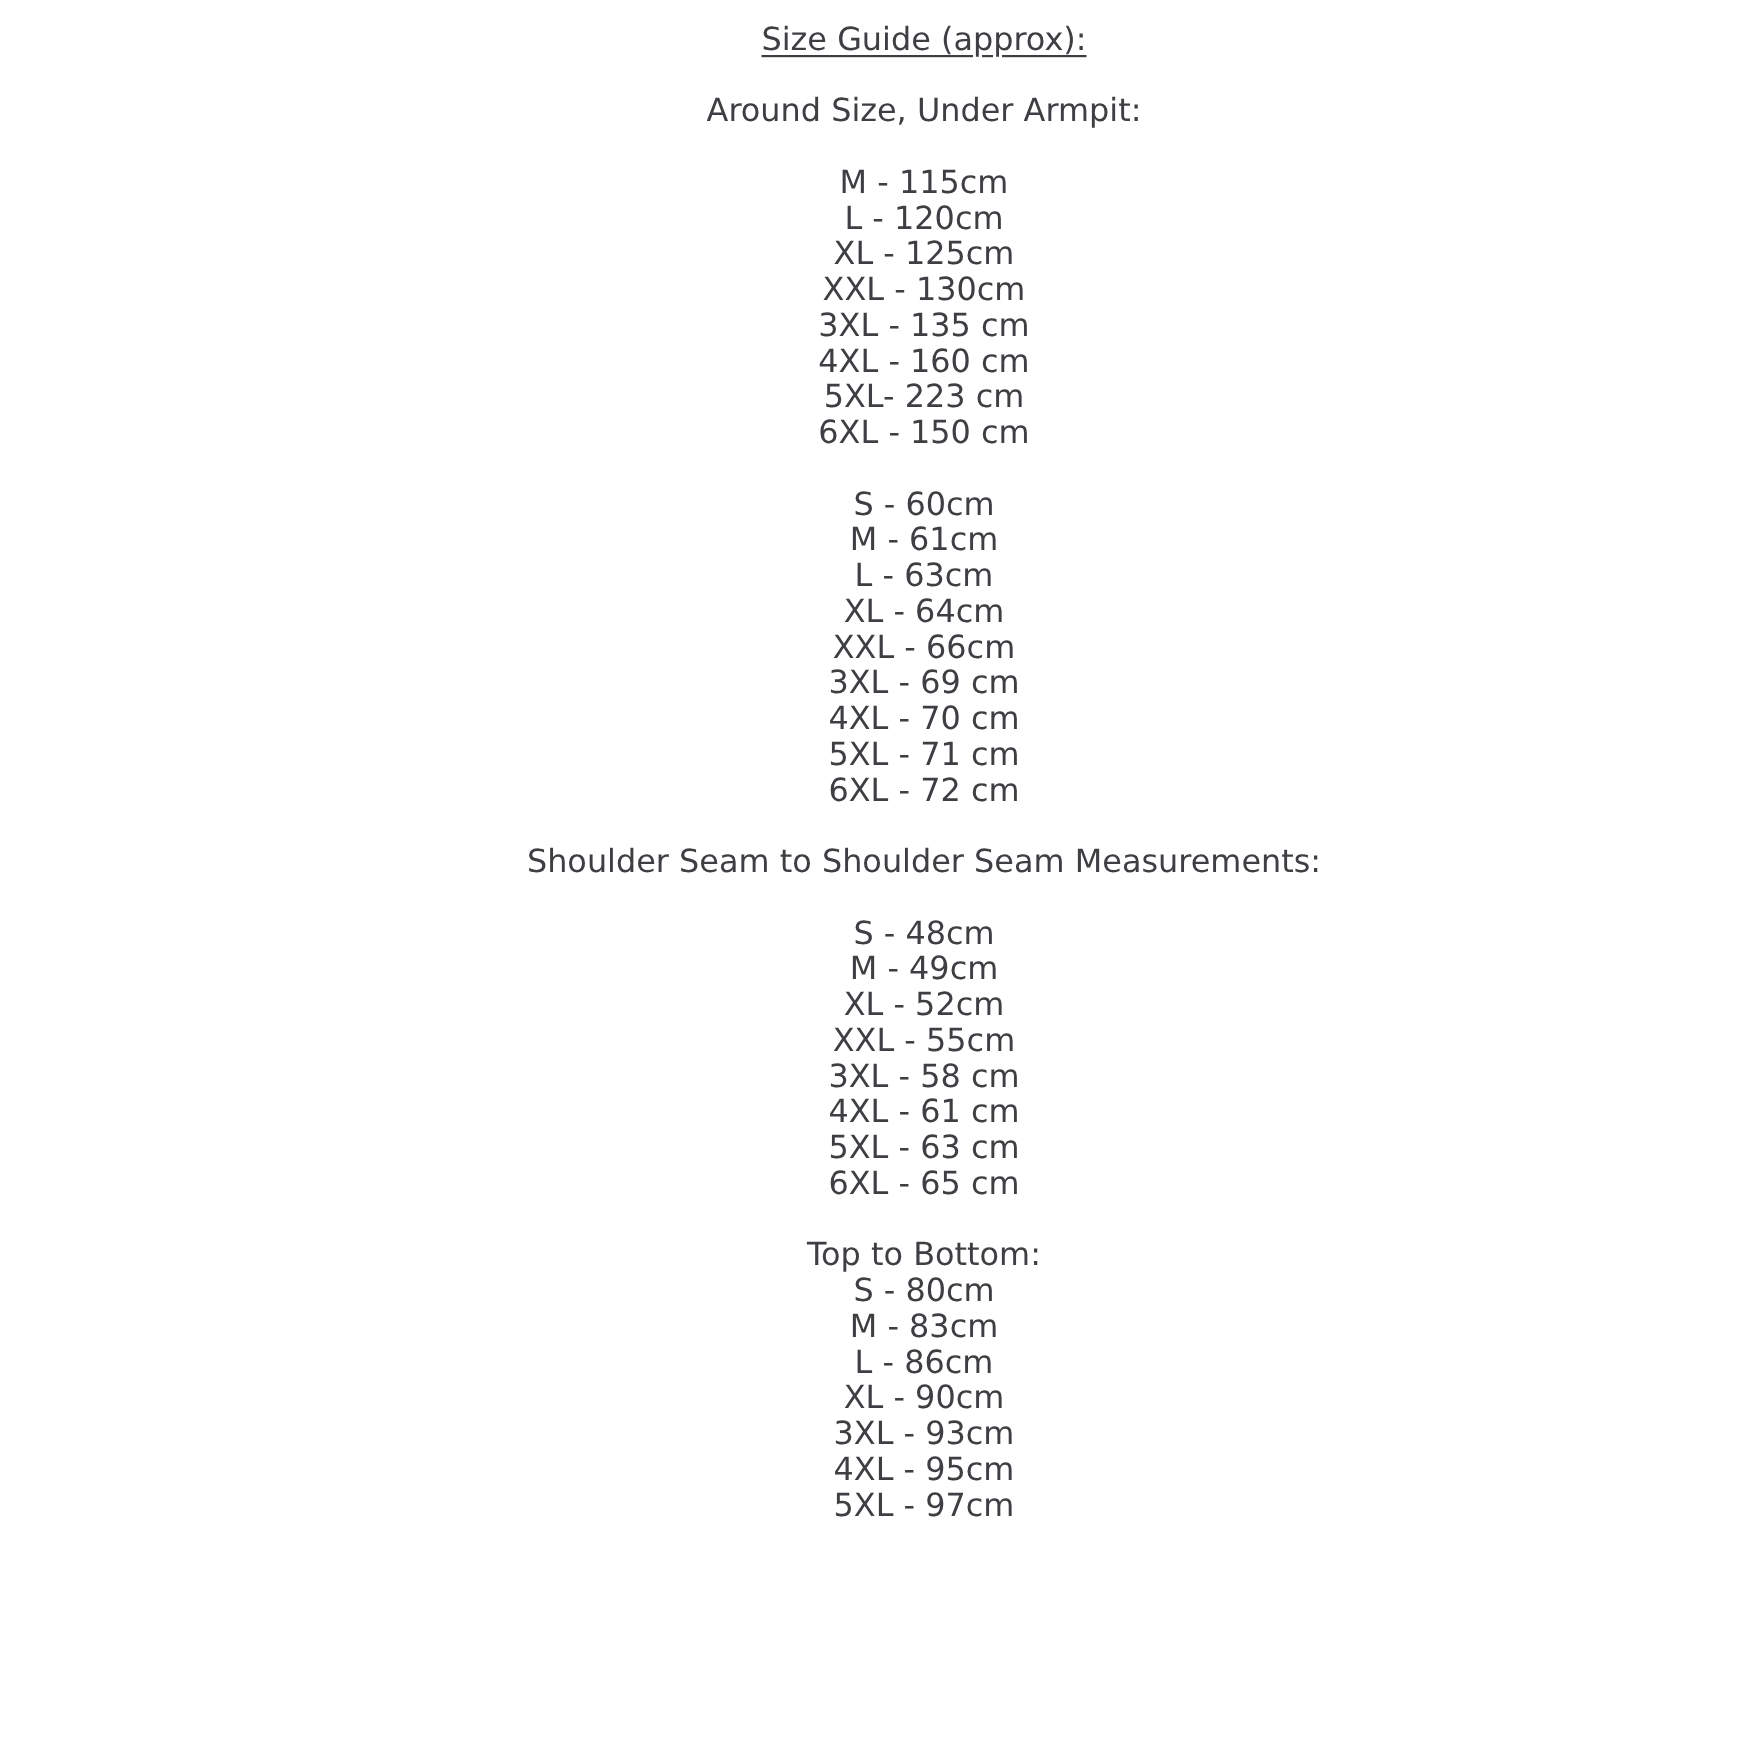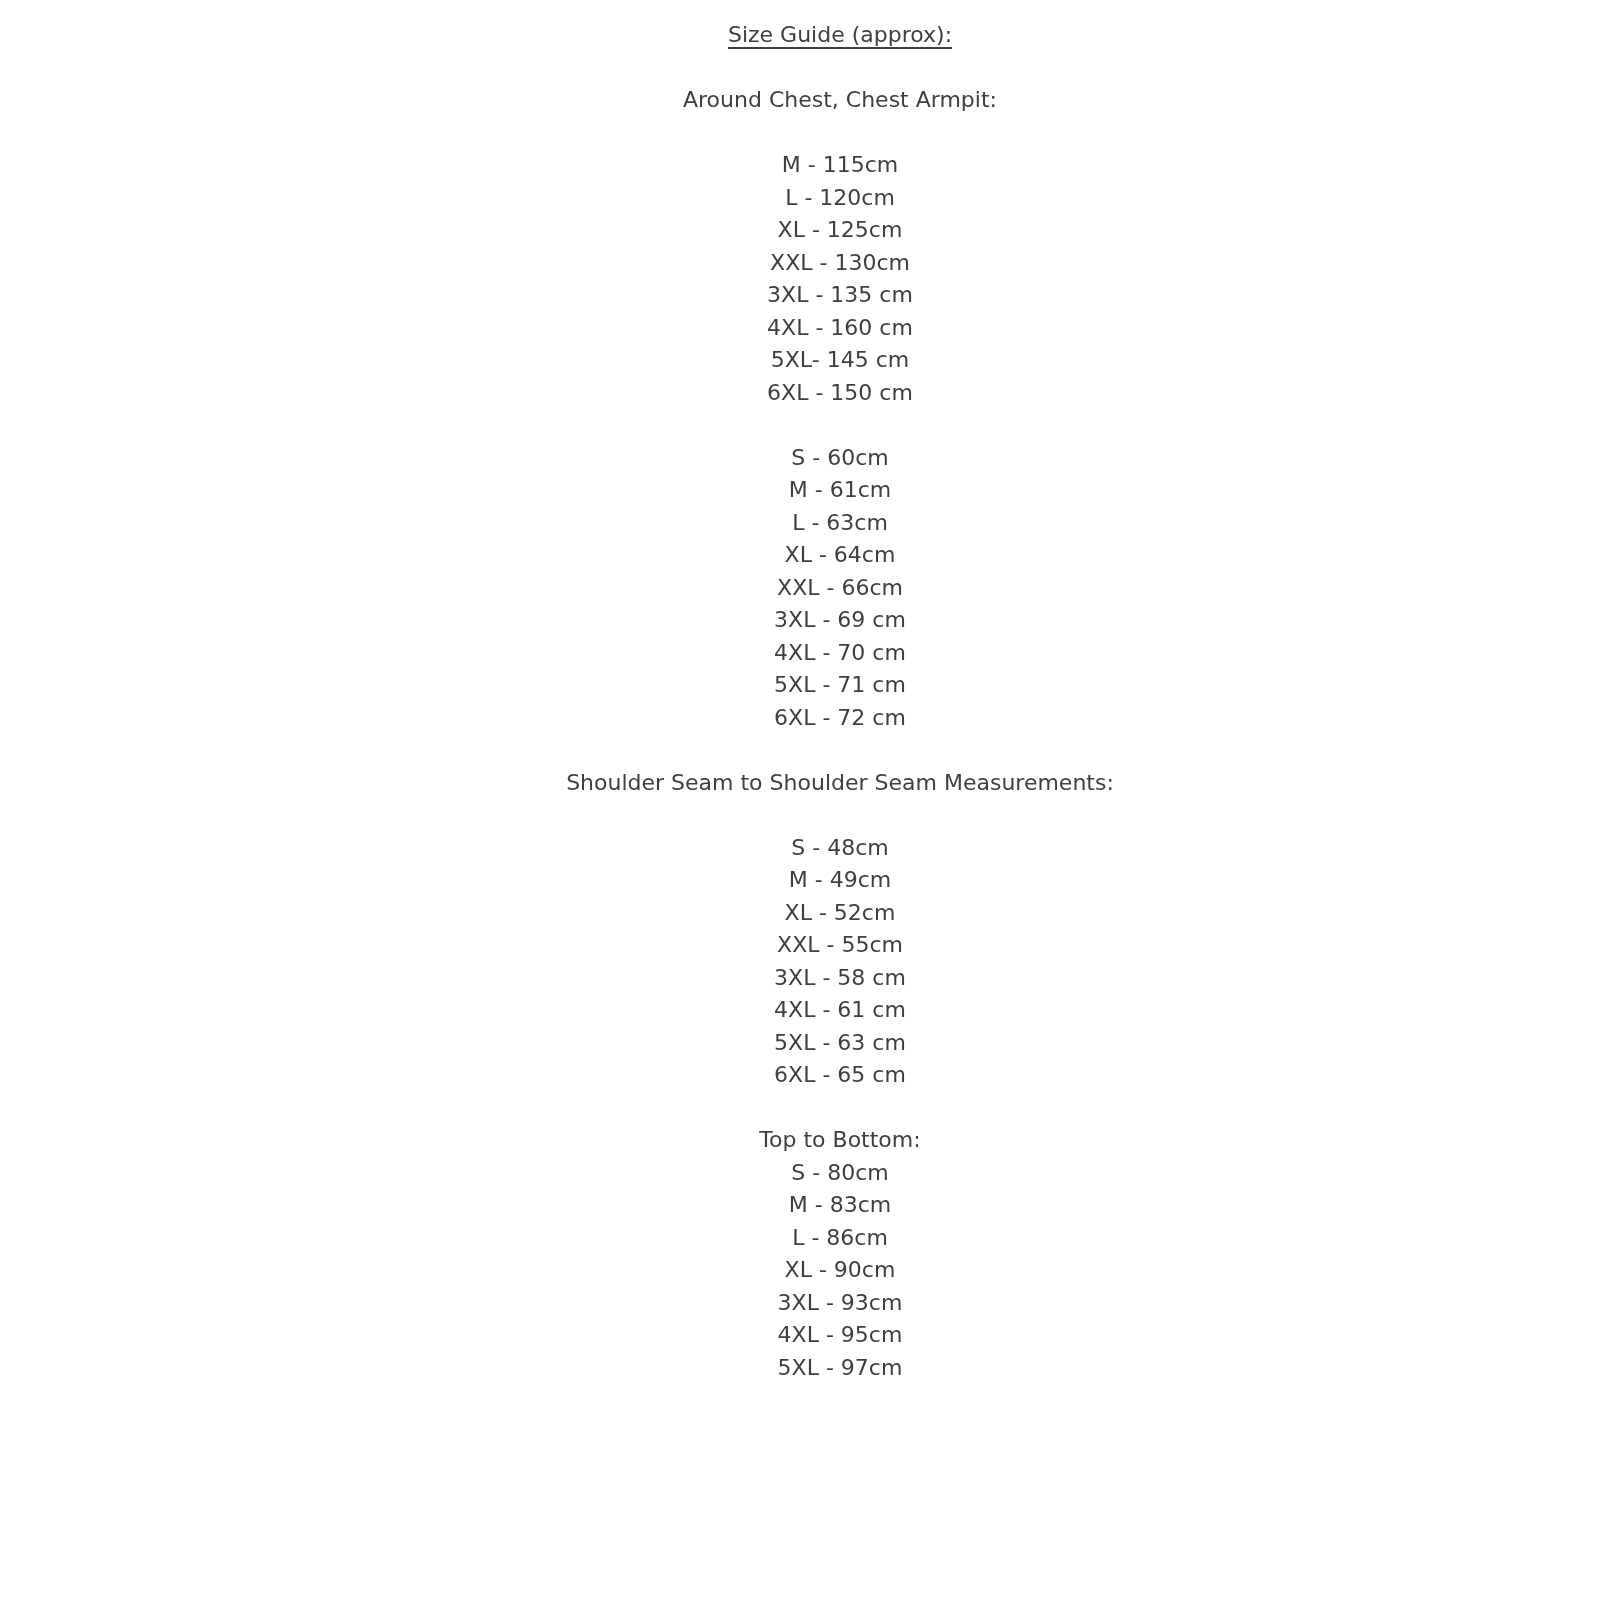--- a/index.html
+++ b/index.html
@@ -12,49 +12,49 @@
     height: 1600px;
     overflow: hidden;
     font-family: "DejaVu Sans", "Liberation Sans", sans-serif;
     color: #3d3f43;
   }
   .content {
     
     margin-left: 80px;
     padding-top: 19px;
     text-align: center;
-    font-size: 22px;
+    font-size: 29px;
   }
   .line {
     height: 32.5px;
     line-height: 32.5px;
     white-space: pre;
   }
   .page-title {
     text-decoration: underline;
     text-underline-offset: 5px;
   }
 </style>
 </head>
 <body>
 
 <div class="content">
 
   <div class="line page-title">Size Guide (approx):</div>
   <div class="line"></div>
 
-  <div class="line heading">Around Chest, Chest Armpit:</div>
+  <div class="line heading">Around Size, Under Armpit:</div>
   <div class="line"></div>
   <div class="line">M - 115cm</div>
   <div class="line">L - 120cm</div>
   <div class="line">XL - 125cm</div>
   <div class="line">XXL - 130cm</div>
   <div class="line">3XL - 135 cm</div>
   <div class="line">4XL - 160 cm</div>
-  <div class="line">5XL- 145 cm</div>
+  <div class="line">5XL- 223 cm</div>
   <div class="line">6XL - 150 cm</div>
   <div class="line"></div>
 
   <div class="line">S - 60cm</div>
   <div class="line">M - 61cm</div>
   <div class="line">L - 63cm</div>
   <div class="line">XL - 64cm</div>
   <div class="line">XXL - 66cm</div>
   <div class="line">3XL - 69 cm</div>
   <div class="line">4XL - 70 cm</div>

